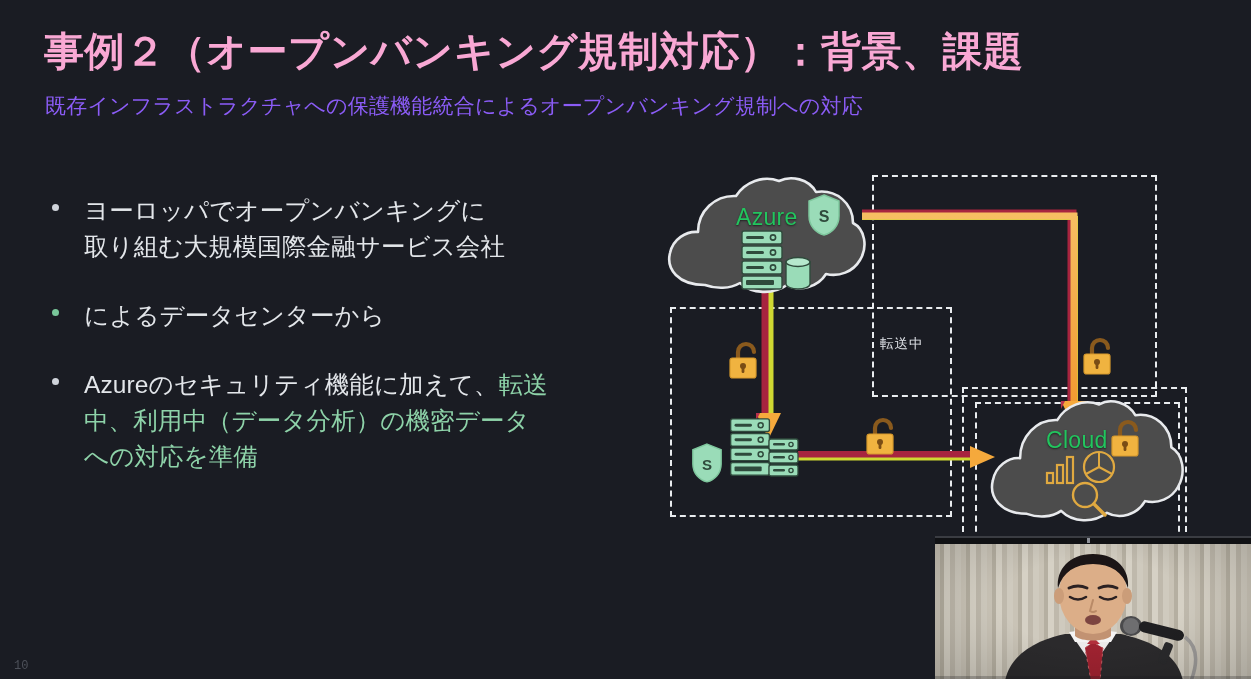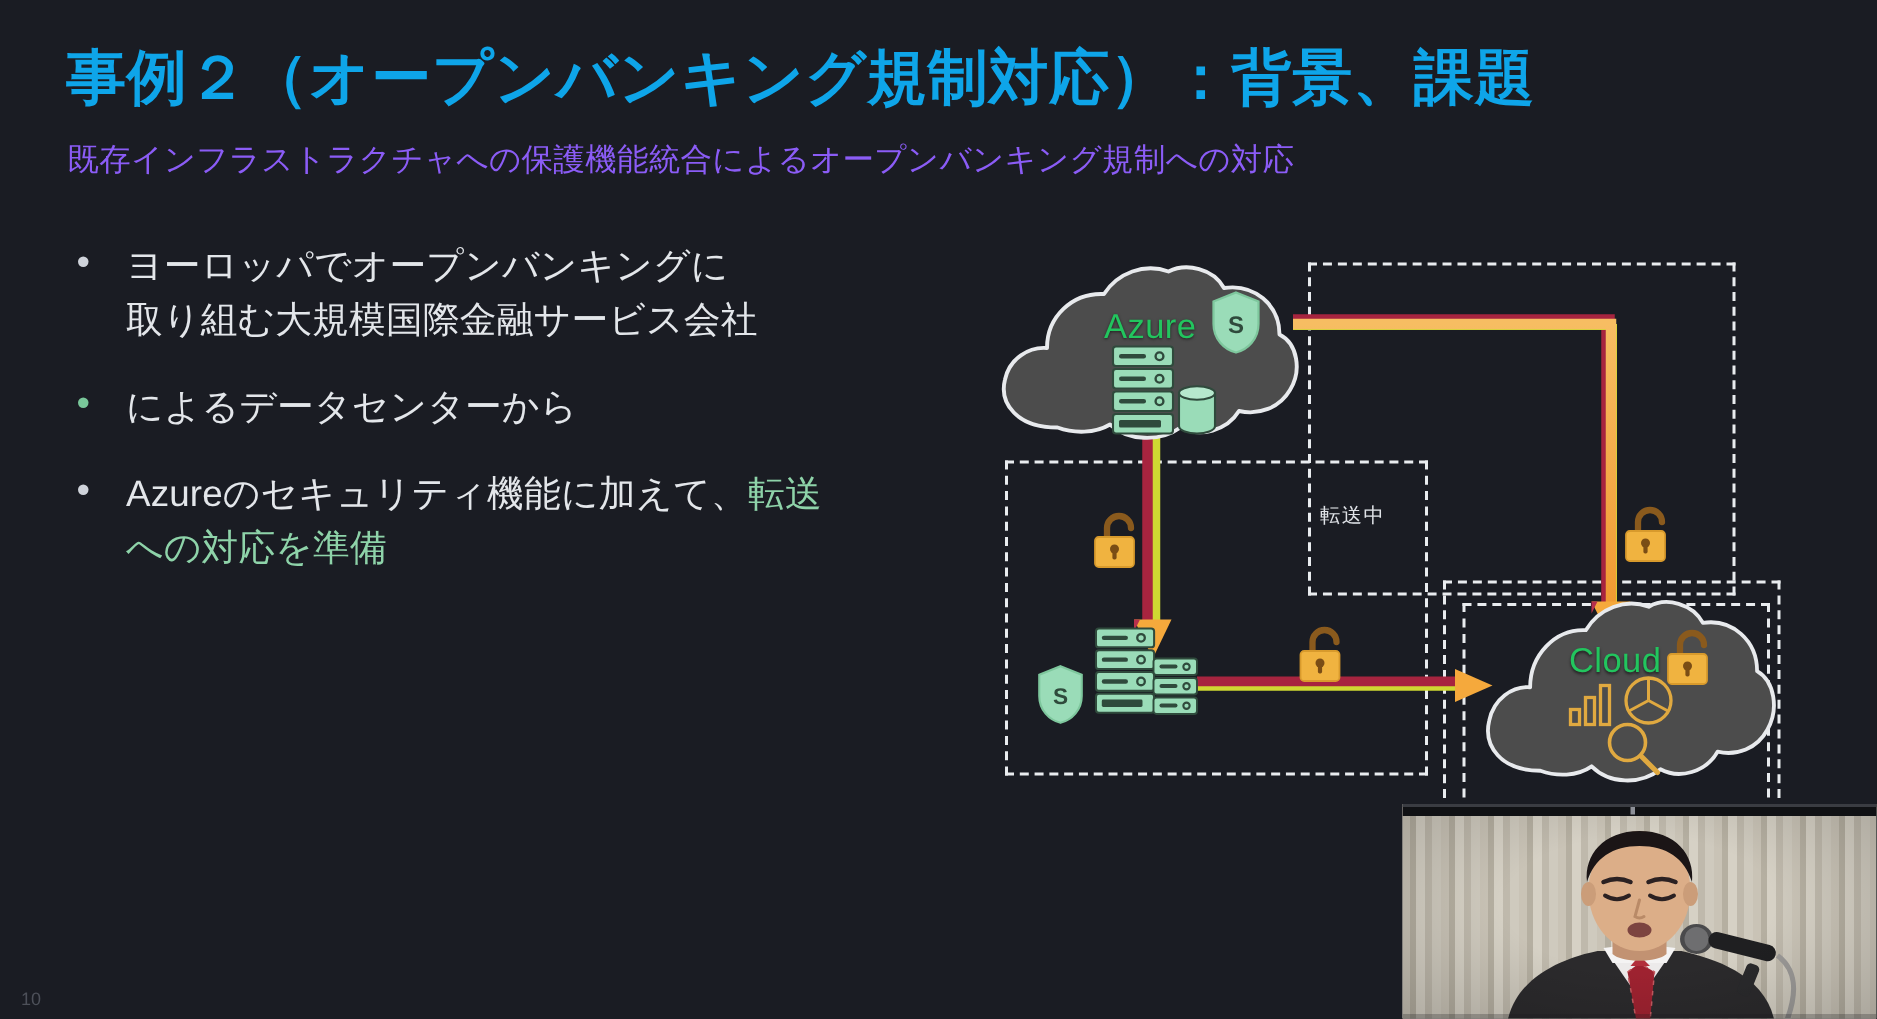--- a/index.html
+++ b/index.html
@@ -9,45 +9,45 @@
     background:#1a1c23;
     font-family:"Liberation Sans","DejaVu Sans",sans-serif;
     position:relative;
     -webkit-font-smoothing:antialiased;
   }
   .slide{position:absolute;inset:0;background:#1a1c23;}
 
   
   .title{
     position:absolute;left:44px;top:24px;
-    font-size:40px;font-weight:bold;color:#0ea5e9;
+    font-size:40px;font-weight:bold;color:#f9a8d4;
     letter-spacing:0.5px;white-space:nowrap;
   }
   .subtitle{
     position:absolute;left:45px;top:92px;
     font-size:21px;color:#8b5cf6;white-space:nowrap;letter-spacing:0.2px;
   }
 
   
   .bullets{position:absolute;left:44px;top:160px;width:600px;}
   .bullet{position:relative;padding-left:40px;margin-bottom:22px;}
   .bullet .dot{
     position:absolute;left:8px;top:11px;width:7px;height:7px;border-radius:50%;
     background:#cfd3da;
   }
   .bullet.green .dot{background:#79c79a;}
   .bullet .txt{
-    font-size:24.5px;line-height:36px;color:#e3e6ea;letter-spacing:0.1px;
+    font-size:24.5px;line-height:36px;color:#e3e6ea;letter-spacing:0.1px;margin-top:33px;
   }
   .g{color:#8ed3a9;}
 
   
   .pageno{
     position:absolute;left:14px;bottom:6px;
-    font-size:12px;color:#4d5059;
+    font-size:12px;color:#4d5059;font-family:Liberation Mono, monospace;
   }
 
   
   .diagram{position:absolute;left:650px;top:165px;width:545px;height:375px;}
 
   .dbox{
     position:absolute;
     border:2.5px dashed #e9ecef;
     box-sizing:border-box;
   }
@@ -119,20 +119,21 @@
       <div class="txt">
         <div>によるデータセンターから</div>
       </div>
     </div>
 
 
     <div class="bullet">
       <span class="dot"></span>
       <div class="txt">
         <div><span>Azureのセキュリティ機能に加えて、</span><span class="g">転送</span></div>
+        <div class="g">中、利用中（データ分析）の機密データ</div>
         <div class="g">への対応を準備</div>
       </div>
     </div>
 
   </div>
 
   <div class="pageno">10</div>
 
   <div class="diagram">
 

